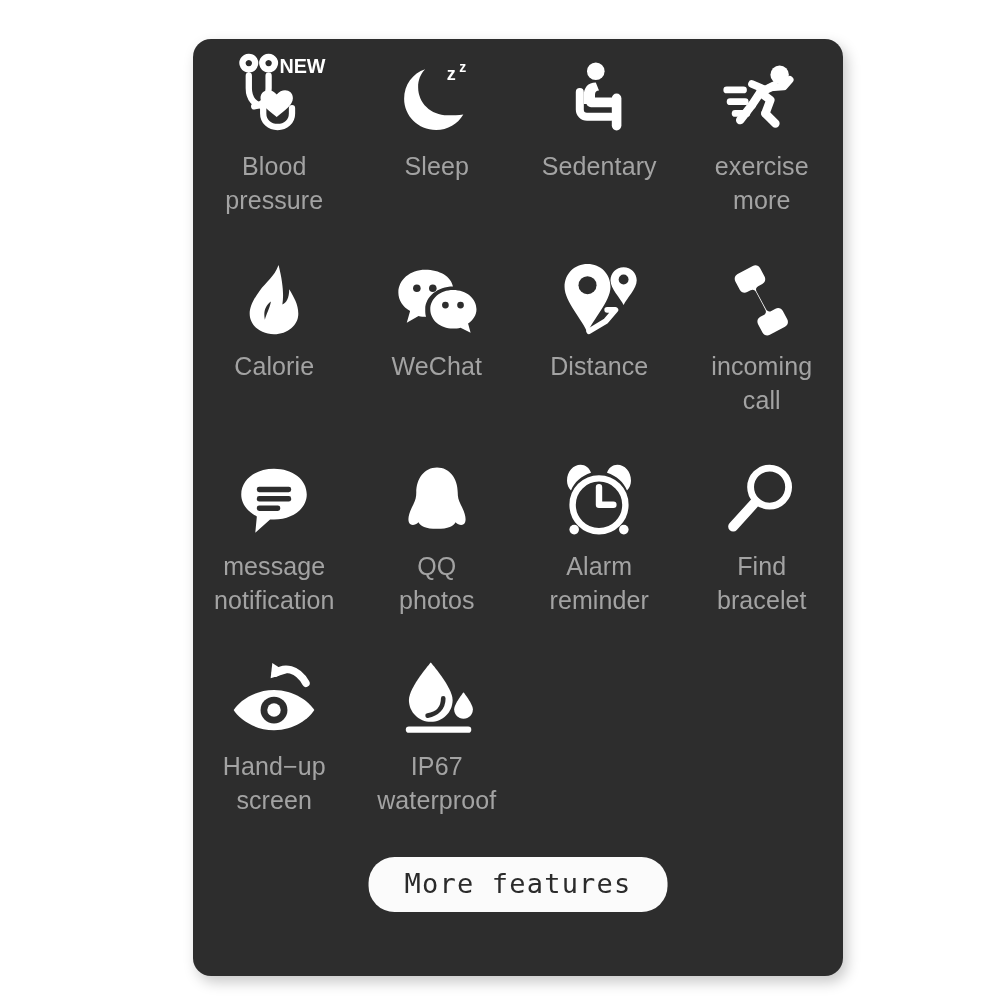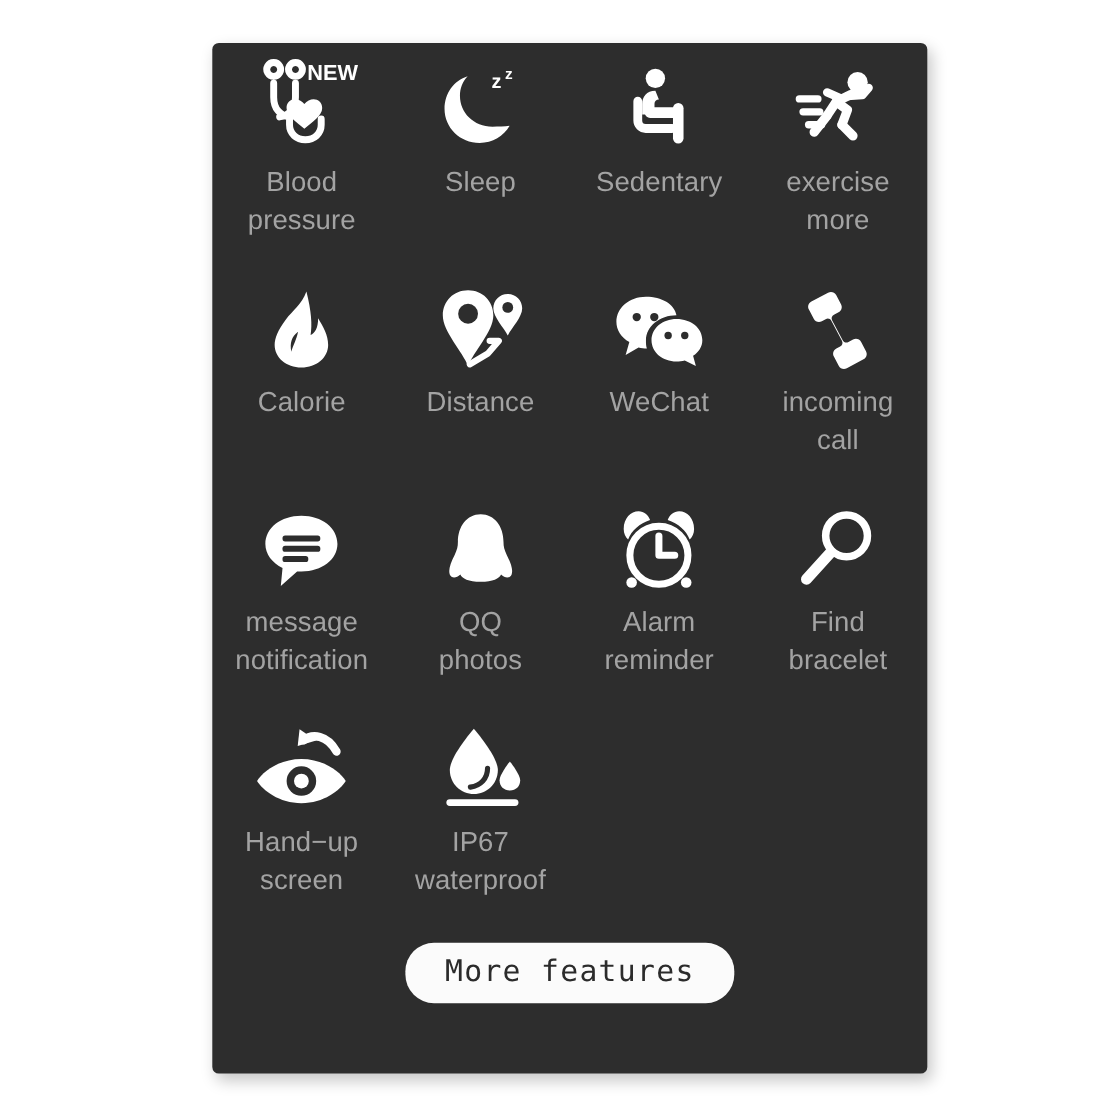--- a/index.html
+++ b/index.html
@@ -19,21 +19,21 @@
     background: #ffffff;
   }
 
   #feature-card {
     position: absolute;
     left: 193px;
     top: 39px;
     width: 650px;
     height: 937px;
     background: #2d2d2d;
-    border-radius: 6px;
+    border-radius: 18px;
     box-shadow: 4px 6px 14px rgba(0,0,0,0.22);
     box-sizing: border-box;
   }
 
   #feature-grid {
     position: absolute;
     left: 0;
     top: 0;
     width: 650px;
     height: 800px;
@@ -166,49 +166,49 @@
                      C68 95 82 83 82 68 C82 56 76 46 70 36 C70 48 66 54 61 56
                      C63 44 62 28 56 4 Z
                      M46 52 C44 62 40 68 38 76 C36 66 38 58 46 52 Z"></path>
           </svg>
         </div>
         <div class="feature-label">Calorie</div>
       </div>
 
       <div class="feature-cell">
         <div class="feature-icon">
-          <svg viewBox="0 0 100 100" width="82" height="82" fill="#ffffff">
-            <path d="M36 6 C20 6 8 18 8 34 C8 52 30 74 36 90 C42 74 64 52 64 34 C64 18 52 6 36 6 Z"></path>
-            <circle cx="36" cy="32" r="11" fill="#2d2d2d"></circle>
-            <path d="M80 10 C71 10 64 17 64 26 C64 36 76 48 80 56 C84 48 96 36 96 26 C96 17 89 10 80 10 Z"></path>
-            <circle cx="80" cy="25" r="6" fill="#2d2d2d"></circle>
-            <path d="M38 88 L58 76 L70 62 L60 62" fill="none" stroke="#ffffff" stroke-width="7" stroke-linejoin="round" stroke-linecap="round"></path>
-          </svg>
-        </div>
-        <div class="feature-label">Distance</div>
-      </div>
-
-      <div class="feature-cell">
-        <div class="feature-icon">
           <svg viewBox="0 0 100 100" width="84" height="84" fill="#ffffff">
             <path d="M36 14 C18 14 4 26 4 41 C4 50 9 58 18 63 L14 77 L28 69 C31 70 34 70 37 70
                      C36 67 36 64 36 61 C36 46 51 34 69 34 C67 22 53 14 36 14 Z"></path>
             <circle cx="26" cy="36" r="4.5" fill="#2d2d2d"></circle>
             <circle cx="45" cy="36" r="4.5" fill="#2d2d2d"></circle>
             <path d="M69 38 C54 38 42 48 42 61 C42 74 54 84 69 84 C72 84 75 84 78 83 L90 89 L87 78
                      C93 74 97 68 97 61 C97 48 85 38 69 38 Z"></path>
             <circle cx="60" cy="56" r="4" fill="#2d2d2d"></circle>
             <circle cx="78" cy="56" r="4" fill="#2d2d2d"></circle>
           </svg>
         </div>
         <div class="feature-label">WeChat</div>
       </div>
 
       <div class="feature-cell">
         <div class="feature-icon">
+          <svg viewBox="0 0 100 100" width="82" height="82" fill="#ffffff">
+            <path d="M36 6 C20 6 8 18 8 34 C8 52 30 74 36 90 C42 74 64 52 64 34 C64 18 52 6 36 6 Z"></path>
+            <circle cx="36" cy="32" r="11" fill="#2d2d2d"></circle>
+            <path d="M80 10 C71 10 64 17 64 26 C64 36 76 48 80 56 C84 48 96 36 96 26 C96 17 89 10 80 10 Z"></path>
+            <circle cx="80" cy="25" r="6" fill="#2d2d2d"></circle>
+            <path d="M38 88 L58 76 L70 62 L60 62" fill="none" stroke="#ffffff" stroke-width="7" stroke-linejoin="round" stroke-linecap="round"></path>
+          </svg>
+        </div>
+        <div class="feature-label">Distance</div>
+      </div>
+
+      <div class="feature-cell">
+        <div class="feature-icon">
           <svg viewBox="0 0 100 100" width="78" height="78" fill="#ffffff">
             <g transform="rotate(-28 50 50)">
               <path d="M38 6 h22 c4 0 7 3 7 7 v12 c0 4 -3 7 -7 7 h-6 c-3 0 -5 2 -5 5 v26
                        c0 3 2 5 5 5 h6 c4 0 7 3 7 7 v12 c0 4 -3 7 -7 7 h-22 c-4 0 -7 -3 -7 -7
                        v-12 c0 -4 3 -7 7 -7 h5 c3 0 5 -2 5 -5 v-26 c0 -3 -2 -5 -5 -5 h-5
                        c-4 0 -7 -3 -7 -7 v-12 c0 -4 3 -7 7 -7 z"></path>
             </g>
           </svg>
         </div>
         <div class="feature-label">incoming

